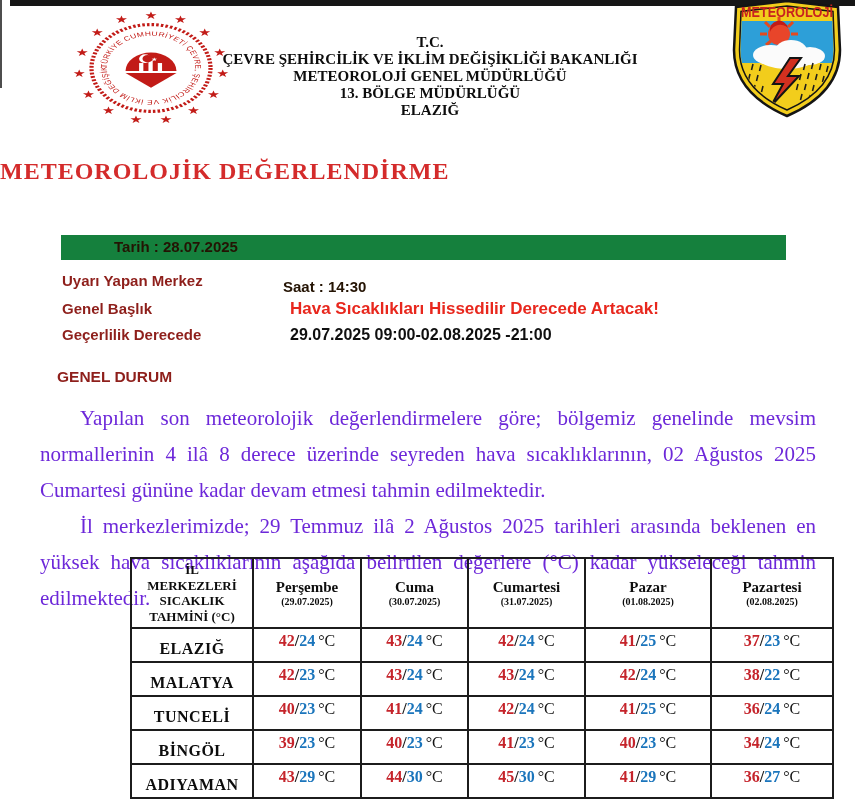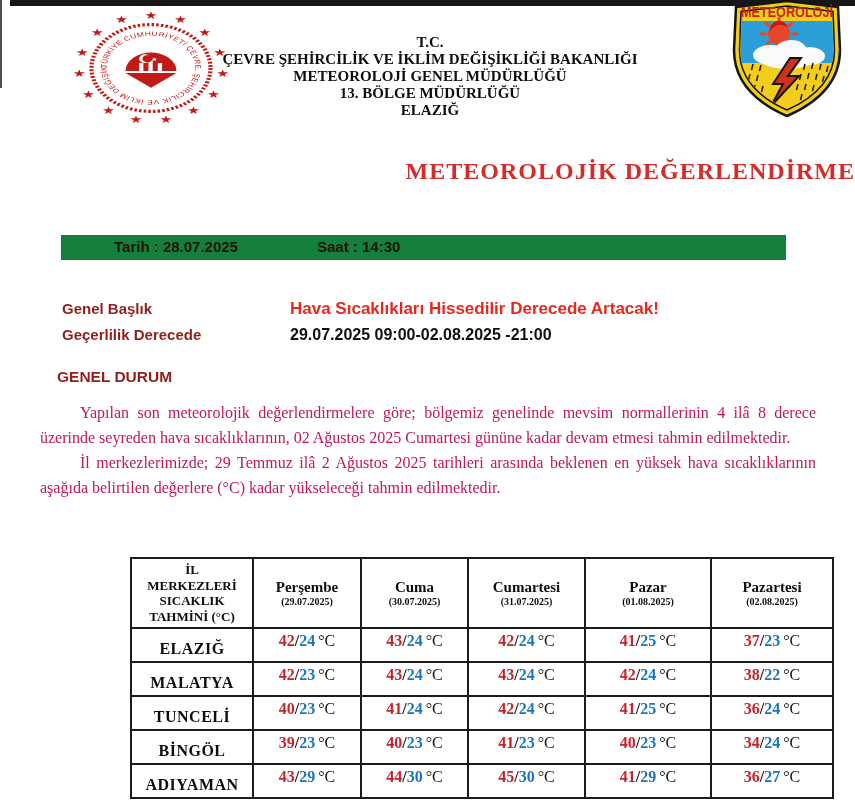--- a/index.html
+++ b/index.html
@@ -18,52 +18,52 @@
   #org-block{
     left:222px;top:34px;width:416px;text-align:center;
     font-family:"Liberation Serif",serif;font-weight:bold;
     font-size:15px;line-height:17px;color:#0d0d0d;white-space:pre-line;
   }
   #seal{left:66px;top:6px;}
   #shield{left:727px;top:0;z-index:3;}
 
   
   #doc-title{
-    left:0;top:158px;width:855px;text-align:right;
+    left:0;top:158px;width:855px;text-align:left;
     font-family:"Liberation Serif",serif;font-weight:bold;
     font-size:24px;letter-spacing:1px;color:#d42b2b;
   }
 
   
   #meta-bar{left:61px;top:235px;width:725px;height:25px;background:#15803d;}
   #meta-bar .mb{
     position:absolute;top:3px;font-size:15px;font-weight:bold;color:#241303;
   }
   #meta-date{left:53px;}
-  #meta-time{left:256px;}
+  #meta-time{left:222px;margin-top:40px;}
 
   
   #info-block{left:62px;top:272px;width:750px;}
   .info-row{display:flex;align-items:baseline;height:27px;}
   .info-label{
     flex:0 0 228px;font-size:15px;font-weight:bold;color:#8e1f1b;
   }
   .val-normal{font-size:15px;color:#121212;}
   .val-alert{font-size:17px;font-weight:bold;color:#e8271d;}
   .val-bold{font-size:16px;font-weight:bold;color:#0f0f0f;text-align:right;}
 
   #genel-durum{
     left:57px;top:368px;font-size:15.5px;font-weight:bold;color:#8e1f1b;
   }
 
   
   #body-text{
     left:40px;top:400px;width:776px;
-    font-family:"Liberation Serif",serif;font-size:16px;line-height:25px;
-    color:#be185d;text-align:justify;
+    font-family:"Liberation Serif",serif;font-size:21px;line-height:36px;
+    color:#6d28d9;text-align:justify;
   }
   #body-text p{margin:0;text-indent:40px;}
 
   
   #forecast-table{
     left:130px;top:557px;border-collapse:collapse;table-layout:fixed;
     font-family:"Liberation Serif",serif;color:#0d0d0d;
   }
   #forecast-table td,#forecast-table th{
     border:2px solid #1c1c1c;padding:3px;text-align:center;overflow:hidden;
@@ -194,20 +194,21 @@
 
 <div id="doc-title" class="abs">METEOROLOJİK DEĞERLENDİRME</div>
 
 <div id="meta-bar" class="abs">
   <span id="meta-date" class="mb">Tarih : 28.07.2025</span>
   <span id="meta-time" class="mb">Saat : 14:30</span>
 </div>
 
 <div id="info-block" class="abs">
   <div class="info-row">
+    <span class="info-label">Uyarı Yapan Merkez</span>
   </div>
   <div class="info-row">
     <span class="info-label">Genel Başlık</span>
     <span class="val-alert">Hava Sıcaklıkları Hissedilir Derecede Artacak!</span>
   </div>
   <div class="info-row">
     <span class="info-label">Geçerlilik Derecede</span>
     <span class="val-bold">29.07.2025 09:00-02.08.2025 -21:00</span>
   </div>
 </div>

